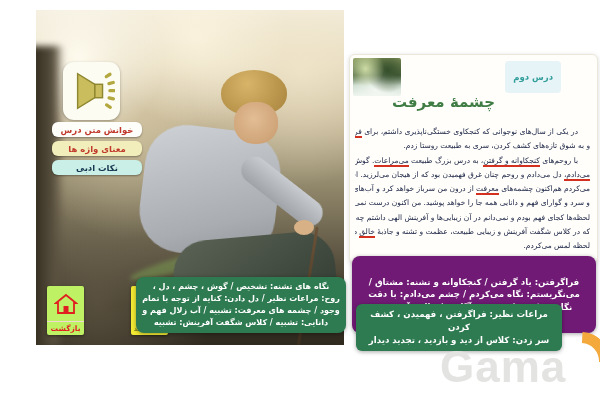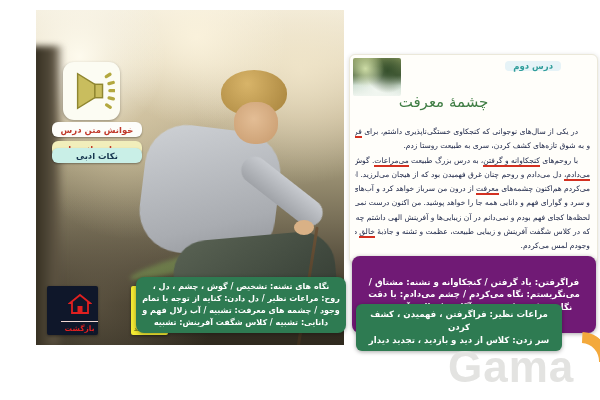--- a/index.html
+++ b/index.html
@@ -35,62 +35,62 @@
         background:rgba(150,215,95,.30);filter:blur(2px);}
   
   .speaker{position:absolute;left:63px;top:62px;width:57px;height:58px;border-radius:11px;
         background:#fcfcf3;box-shadow:0 1px 3px rgba(0,0,0,.30);display:flex;align-items:center;justify-content:center;}
   
   .sbtn{position:absolute;left:52px;width:90px;height:15px;border-radius:6px;display:flex;
         align-items:center;justify-content:center;font-size:8.5px;font-weight:bold;
         box-shadow:0 1px 2px rgba(0,0,0,.35);cursor:pointer;direction:rtl;}
   .sbtn1{top:122px;background:#fdfdfa;color:#c0392b;}
   .sbtn2{top:141px;background:#f1eebb;color:#c0392b;}
-  .sbtn3{top:148px;background:#c9efe7;color:#17364f;}
+  .sbtn3{top:160px;background:#c9efe7;color:#17364f;}
   
   .navbtn{position:absolute;top:286px;width:37px;height:49px;border-radius:2px;
         box-shadow:0 1px 3px rgba(0,0,0,.4);display:flex;flex-direction:column;cursor:pointer;}
-  .homebtn{left:47px;background:#0f172a;padding-left:14px;}
+  .homebtn{left:47px;background:#bef264;}
   .nextbtn{left:87px;background:#f3ea33;margin-left:44px;}
   .nav-ico{flex:1;display:flex;align-items:center;justify-content:center;}
   .nav-lbl{height:13px;display:flex;align-items:center;justify-content:center;font-weight:bold;direction:rtl;}
   .homebtn .nav-lbl{color:#e02020;font-size:7.5px;border-top:1px solid #f3d9d4;}
   .nextbtn .nav-lbl{color:#85831c;font-size:6.5px;}
   .tri{width:0;height:0;border-top:11px solid transparent;border-bottom:11px solid transparent;
         border-left:18px solid #8e8d1e;}
   
   .panel{position:absolute;left:349px;top:54px;width:247px;height:208px;background:#fffefa;
         border:1px solid #ebe8da;border-radius:6px;box-shadow:0 1px 5px rgba(0,0,0,.14);}
   .waterfall{position:absolute;left:3px;top:3px;width:48px;height:38px;border-radius:2px;
         background:
           radial-gradient(circle at 26% 28%,#cddca6,rgba(205,220,166,0) 42%),
           radial-gradient(circle at 72% 34%,#36502c,rgba(54,80,44,0) 52%),
           radial-gradient(circle at 50% 86%,#f2f7f1,rgba(242,247,241,0) 60%),
           linear-gradient(180deg,#86955b 0%,#49603c 45%,#cfdfd2 72%,#eef4ee 100%);}
-  .badge{position:absolute;right:36px;top:6px;padding:0 8px;border-radius:4px;background:#e6f3f7;
+  .badge{position:absolute;right:36px;top:6px;padding:11px 8px;border-radius:4px;background:#e6f3f7;
         color:#2f9d9a;font-size:8.5px;font-weight:bold;direction:rtl;}
-  .ptitle{position:absolute;left:0;right:60px;top:38px;text-align:center;font-size:15px;font-weight:normal;
+  .ptitle{position:absolute;left:0;right:60px;top:38px;text-align:center;font-size:15px;font-weight:bold;
         color:#3f7d44;direction:rtl;}
   .pbody{position:absolute;left:5px;right:7px;top:70px;direction:rtl;color:#20294a;font-size:7.5px;
         line-height:14.3px;}
   .bline{white-space:nowrap;overflow:hidden;text-align:right;}
   .bline.first{text-indent:12px;}
   .mark{border-bottom:2px solid #d33020;padding-bottom:0;}
   
   .notebox{position:absolute;border-radius:8px;color:#ffffff;font-weight:bold;direction:rtl;
         white-space:pre-line;text-align:center;box-shadow:0 1px 4px rgba(0,0,0,.35);}
   .literary{left:136px;top:277px;width:198px;padding:4px 6px;background:#2e7b52;
         font-size:8px;line-height:11.9px;text-align:center;}
   .vocab{left:352px;top:256px;width:230px;padding:20px 7px;background:#701a75;
         font-size:8.6px;line-height:12.4px;}
   .figures{left:356px;top:304px;width:192px;padding:4px 7px;background:#2e7b52;
         font-size:8.6px;line-height:13px;border-radius:6px;}
   
   .gama{position:absolute;left:440px;top:340px;width:160px;height:60px;}
-  .gama-text{position:absolute;left:8px;top:2px;font-family:"Liberation Sans",sans-serif;
+  .gama-text{position:absolute;left:0;top:2px;font-family:"Liberation Sans",sans-serif;
         font-size:44px;font-weight:bold;color:#e3e3e1;letter-spacing:1px;}
   .gama-swoosh{position:absolute;left:112px;top:-8px;width:36px;height:36px;border-radius:50%;
         border:11px solid transparent;border-top-color:#f3a93c;transform:rotate(48deg);}
 </style>
 </head>
 <body>
 
 <div id="stage">
 
   <div class="photo">
@@ -146,21 +146,21 @@
     <div class="ptitle">چشمهٔ معرفت</div>
     <div class="pbody">
         <div class="bline first"><span>در یکی از سال‌های نوجوانی که کنجکاوی خستگی‌ناپذیری داشتم، برای </span><span class="mark">فراگرفتن</span></div>
         <div class="bline"><span>و به شوق تازه‌های کشف کردن، سری به طبیعت روستا زدم.</span></div>
         <div class="bline first"><span>با روحم‌های </span><span class="mark">کنجکاوانه و گرفتن</span><span>، به درس بزرگ طبیعت </span><span class="mark">می‌مراعات</span><span>. گوش می‌دادم، </span></div>
         <div class="bline"><span class="mark">می‌دادم،</span><span> دل می‌دادم و روحم چنان غرق فهمیدن بود که از هیجان می‌لرزید. احساس</span></div>
         <div class="bline"><span>می‌کردم هم‌اکنون چشمه‌های </span><span class="mark">معرفت</span><span> از درون من سرباز خواهد کرد و آب‌های زلال</span></div>
         <div class="bline"><span>و سرد و گوارای فهم و دانایی همه جا را خواهد پوشید. من اکنون درست نمی‌دانم که در آن</span></div>
         <div class="bline"><span>لحظه‌ها کجای فهم بودم و نمی‌دانم در آن زیبایی‌ها و آفرینش الهی داشتم چه می‌کردم</span></div>
         <div class="bline"><span>که در کلاس شگفت آفرینش و زیبایی طبیعت، عظمت و تشنه و جاذبهٔ </span><span class="mark">خالق</span><span> درس را با همه</span></div>
-        <div class="bline"><span>وجودم لمس می‌کردم.</span></div>
+        <div class="bline"><span>لحظه لمس می‌کردم.</span></div>
       </div>
   </div>
 
   <div class="notebox literary">نگاه های تشنه: تشخیص / گوش ، چشم ، دل ،
 روح: مراعات نظیر / دل دادن: کنایه از توجه با تمام
 وجود / چشمه های معرفت: تشبیه / آب زلال فهم و
 دانایی: تشبیه / کلاس شگفت آفرینش: تشبیه</div>
   <div class="notebox vocab">فراگرفتن: یاد گرفتن / کنجکاوانه و تشنه: مشتاق /
 می‌نگریستم: نگاه می‌کردم / چشم می‌دادم: با دقت
 نگاه می‌کردم / معرفت: آگاهی / خالق: آفریننده</div>

